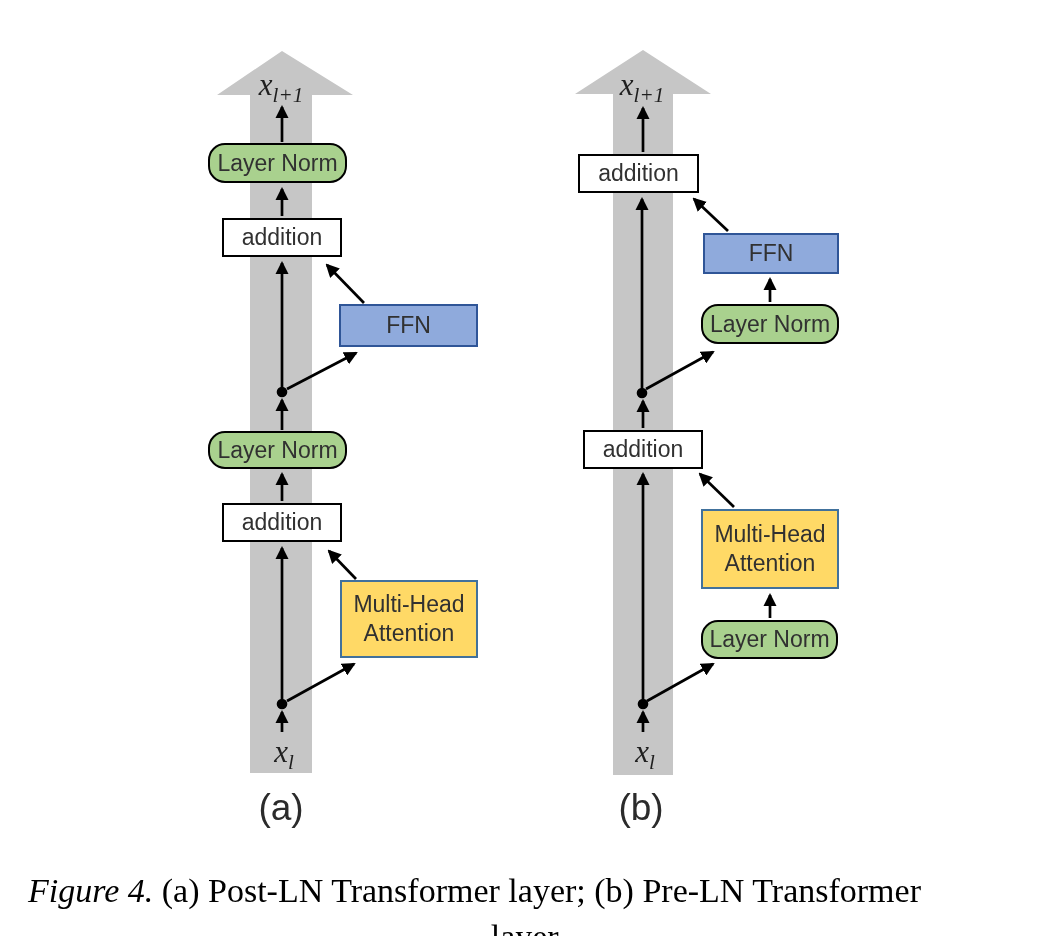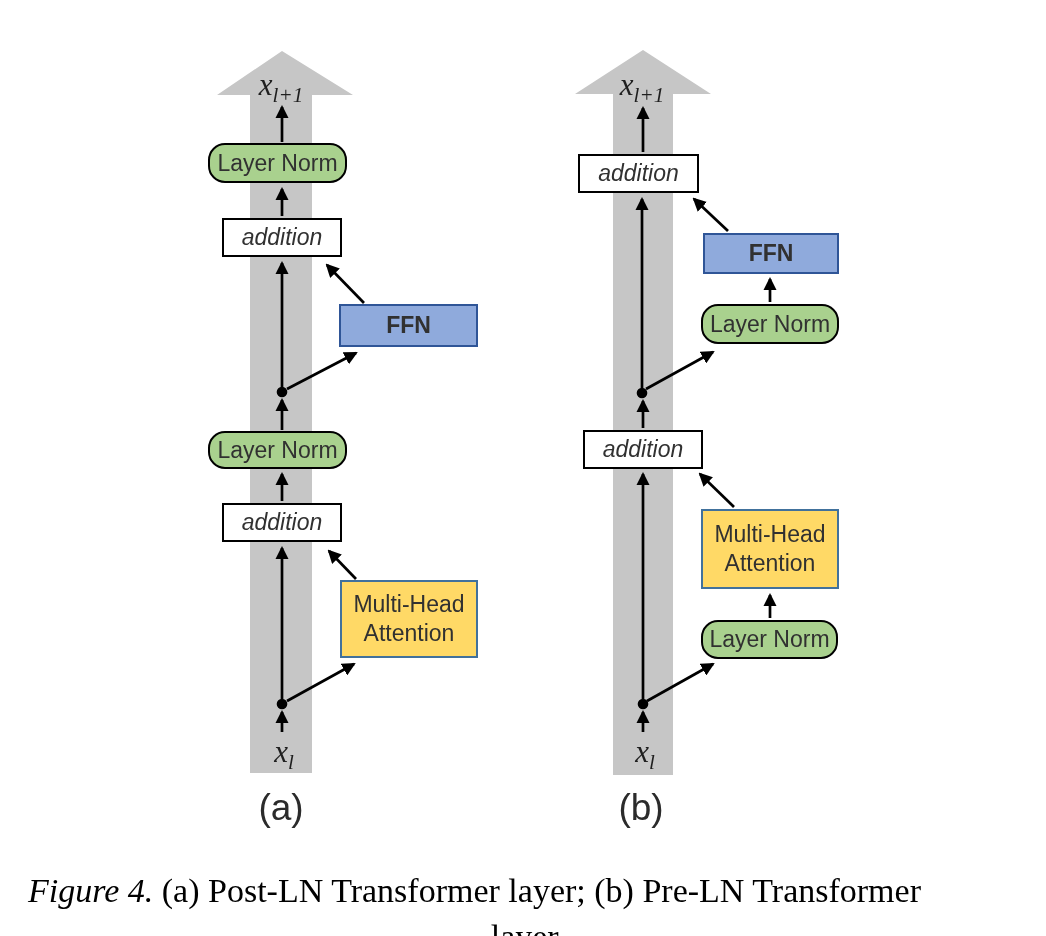--- a/index.html
+++ b/index.html
@@ -8,22 +8,22 @@
     font-family:"Liberation Sans",sans-serif;overflow:hidden;margin-top:40px;
   }
   .layer-svg{position:absolute;left:0;top:0;}
   .box{
     position:absolute;box-sizing:border-box;
     border:2.5px solid var(--box-border);
     display:flex;align-items:center;justify-content:center;
     text-align:center;color:#313131;font-size:23px;line-height:29px;
   }
   .box.green{background:var(--layer-norm-fill);border-radius:17px;}
-  .box.white{background:var(--addition-fill);font-style:italic;}
-  .box.blue{background:var(--ffn-fill);border-color:var(--ffn-border);font-weight:bold;}
+  .box.white{background:var(--addition-fill);}
+  .box.blue{background:var(--ffn-fill);border-color:var(--ffn-border);}
   .box.yellow{background:var(--attention-fill);border-color:var(--attention-border);}
   .mathlabel{
     position:absolute;transform:translateX(-50%);
     font-family:"Liberation Serif",serif;font-style:italic;
     font-size:31px;color:#1f1f1f;white-space:nowrap;
   }
   .mathlabel sub{font-size:0.68em;line-height:0;}
   .panel-tag{
     position:absolute;transform:translateX(-50%);
     font-size:37px;color:#2b2b2b;

